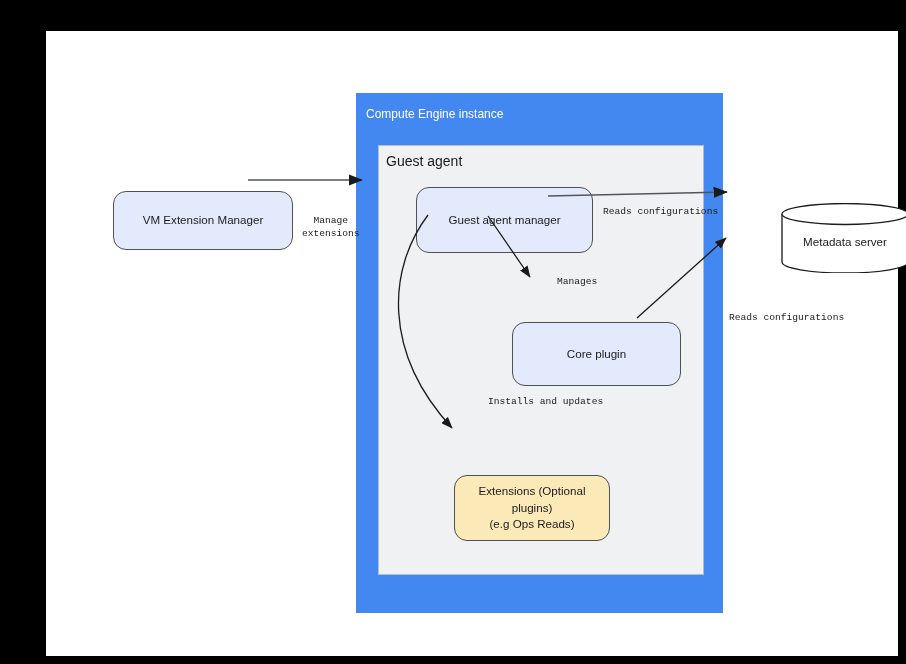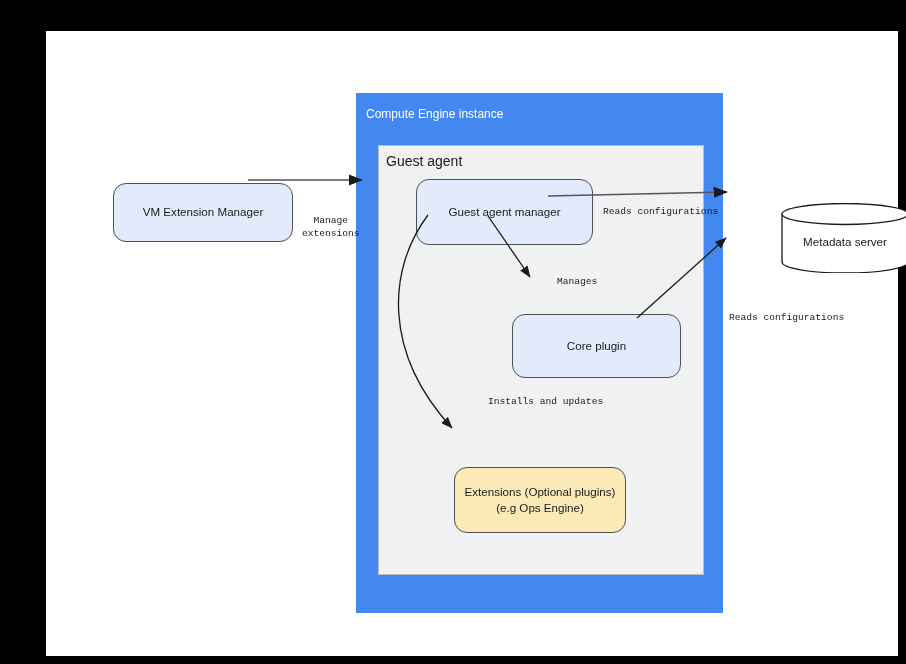--- a/index.html
+++ b/index.html
@@ -72,28 +72,29 @@
     border: 1.3px solid #4d5054;
     border-radius: 13px;
     display: flex;
     align-items: center;
     justify-content: center;
     text-align: center;
     font-size: 11.6px;
     color: #1a1a1a;
     line-height: 1.42;
     padding: 0 8px;
+    margin-top: 8px;
   }
   .node.blue { background: #e3eafb; }
   .node.yellow { background: #fce9b8; }
 
   #node-vm-extension-manager { left: 67px;  top: 152px; width: 180px; height: 59px; }
   #node-guest-agent-manager  { left: 370px; top: 148px; width: 177px; height: 66px; }
   #node-core-plugin          { left: 466px; top: 283px; width: 169px; height: 64px; }
-  #node-extensions           { left: 408px; top: 436px; width: 172px; height: 66px; }
+  #node-extensions           { left: 408px; top: 436px; width: 156px; height: 66px; }
 
   
   #node-metadata-server {
     position: absolute;
     left: 735px;
     top: 172px;
     width: 128px;
     height: 70px;
   }
   #node-metadata-server svg {
@@ -161,21 +162,21 @@
       <span>Core plugin</span>
     </div>
 
     <div class="node blue" id="node-guest-agent-manager">
       <span>Guest agent manager</span>
     </div>
 
     <div class="node yellow" id="node-extensions">
       <span>
         <span>Extensions (Optional plugins)</span><br>
-        <span>(e.g  Ops Engine)</span>
+        <span>(e.g  Ops Reads)</span>
       </span>
     </div>
 
     <div id="node-metadata-server">
       <svg viewBox="0 0 128 70">
         <path d="M1,11 L1,59 A63,11 0 0 0 127,59 L127,11" fill="#ffffff" stroke="#1a1a1a" stroke-width="1.3"></path>
         <ellipse cx="64" cy="11" rx="63" ry="10.5" fill="#ffffff" stroke="#1a1a1a" stroke-width="1.3"></ellipse>
       </svg>
       <div id="metadata-label">Metadata server</div>
     </div>

